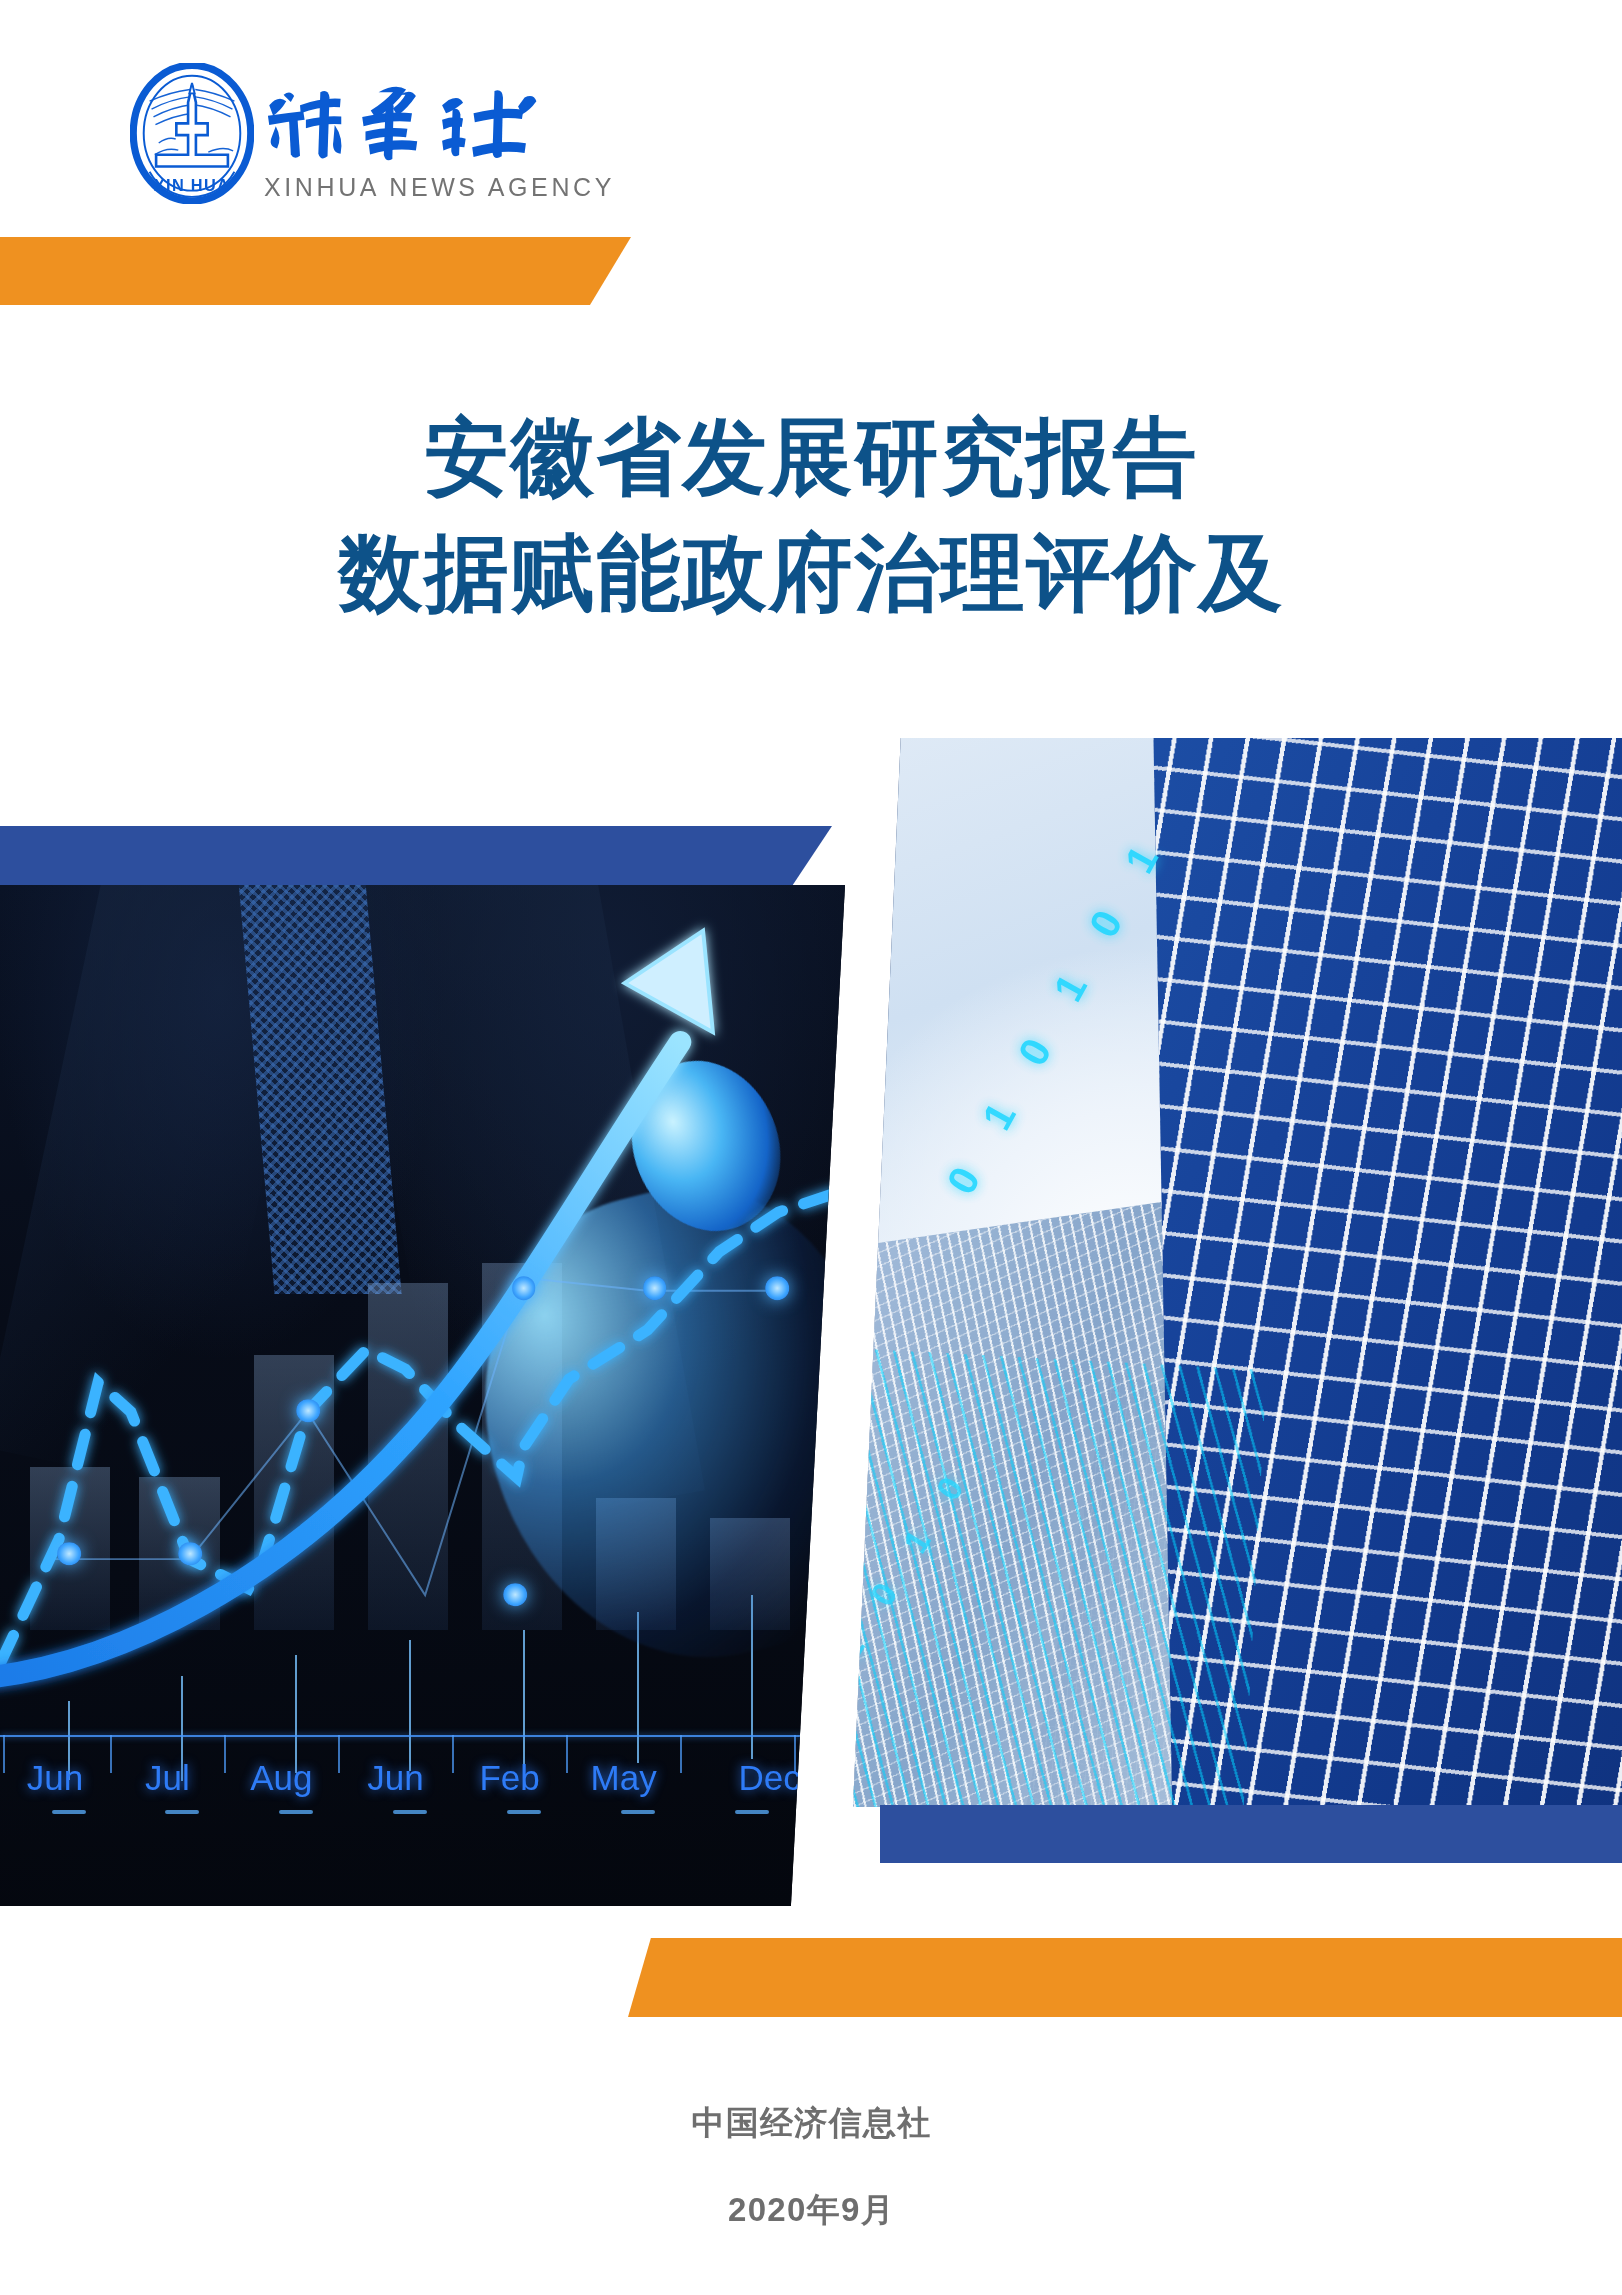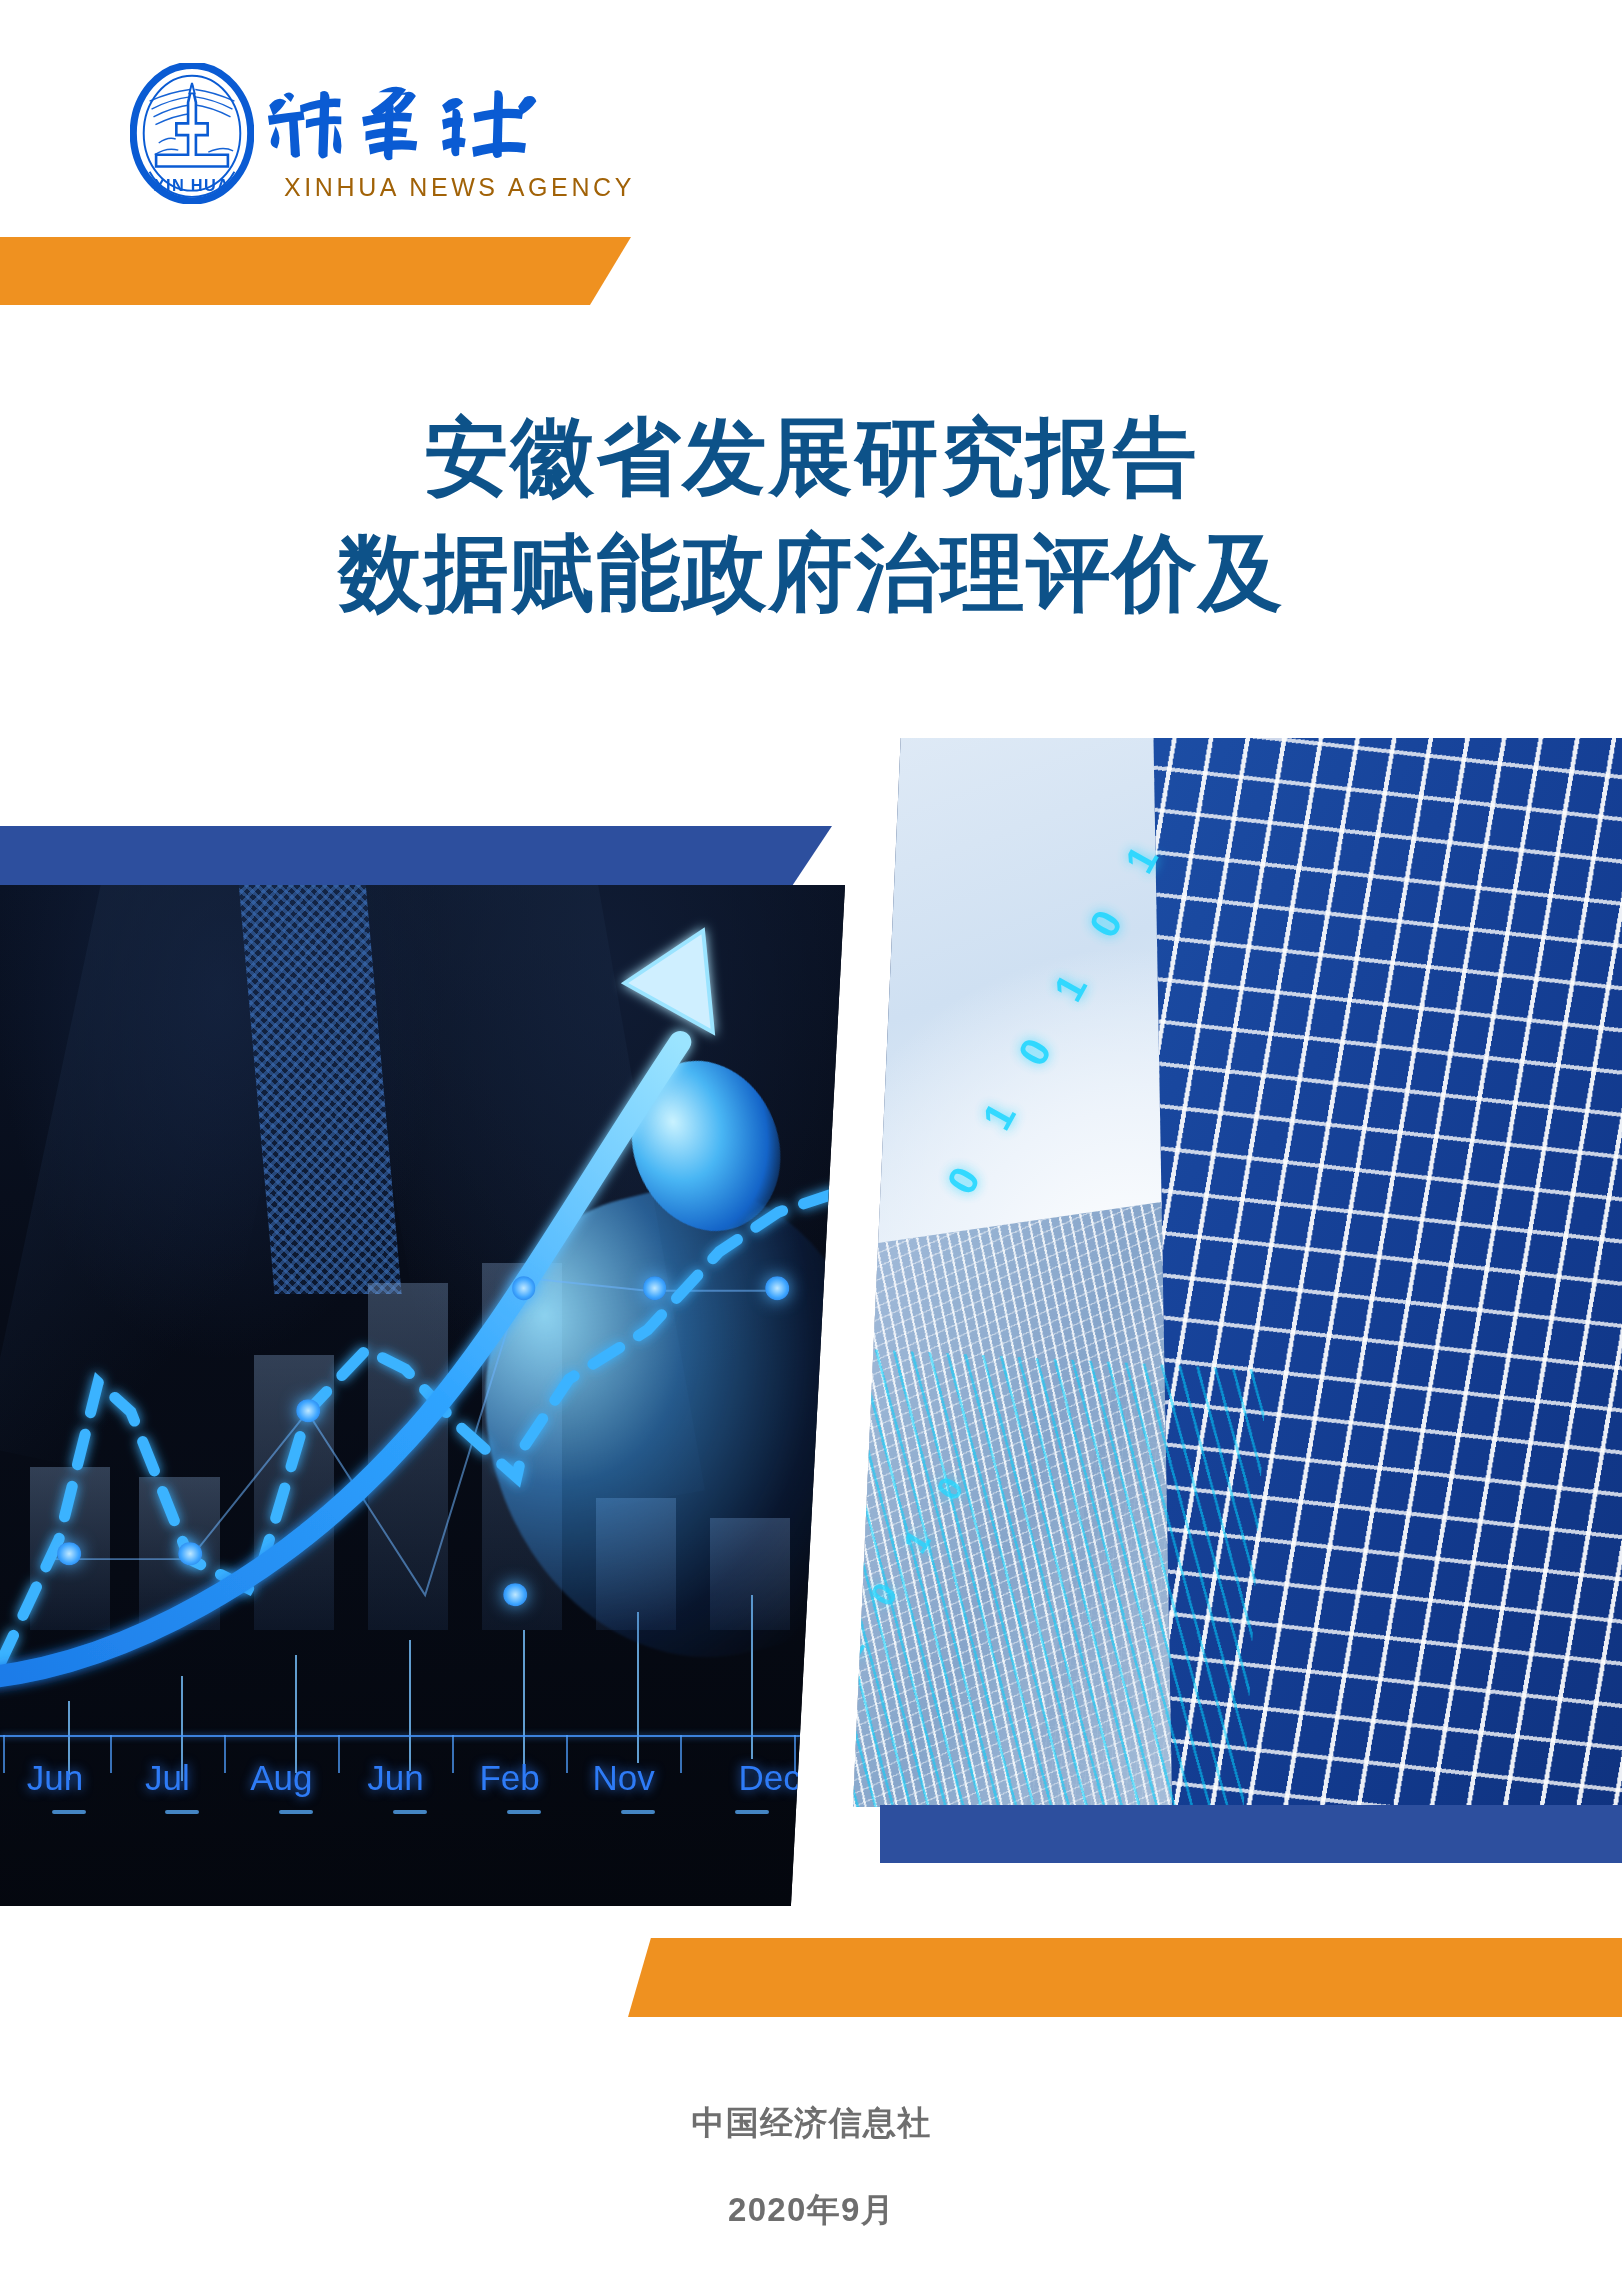--- a/index.html
+++ b/index.html
@@ -8,22 +8,22 @@
     width:1623px; height:2295px; position:relative; overflow:hidden;
     font-family:"Liberation Sans","DejaVu Sans",sans-serif;
   }
 
   
   #logo-block { position:absolute; left:130px; top:63px; width:419px; height:151px; }
   #logo-emblem { position:absolute; left:0; top:0; width:124px; height:141px; }
   #logo-word { position:absolute; left:134px; top:11.8px; width:275px; height:92px; }
   #logo-en {
     position:absolute; left:134px; top:110px; width:278px;
-    color:#a16207; font-size:25px; letter-spacing:3.6px; font-weight:400;
-    white-space:nowrap; font-family:"Liberation Sans",sans-serif;margin-left:20px;
+    color:#737373; font-size:25px; letter-spacing:3.6px; font-weight:400;
+    white-space:nowrap; font-family:"Liberation Sans",sans-serif;
   }
 
   
   #orange-top {
     position:absolute; left:0; top:237px; width:631px; height:68px;
     background:#EF9120;
     clip-path:polygon(0 0, 100% 0, 93.5% 100%, 0 100%);
   }
 
   
@@ -394,21 +394,21 @@
   <div class="tick" style="left:67%;"></div>
   <div class="tick" style="left:80.5%;"></div>
   <div class="tick" style="left:94%;"></div>
 
   <div class="months">
     <span class="month" style="left:6.5%;">Jun</span>
     <span class="month" style="left:19.8%;">Jul</span>
     <span class="month" style="left:33.3%;">Aug</span>
     <span class="month" style="left:46.8%;">Jun</span>
     <span class="month" style="left:60.3%;">Feb</span>
-    <span class="month" style="left:73.8%;">Nov</span>
+    <span class="month" style="left:73.8%;">May</span>
     <span class="month" style="left:87.3%;margin-left:32px;">Dec</span>
   </div>
 </div>
 
 <div id="blue-band-right"></div>
 
 <div id="orange-bottom"></div>
 
 <div id="footer">
   <div class="org">中国经济信息社</div>

